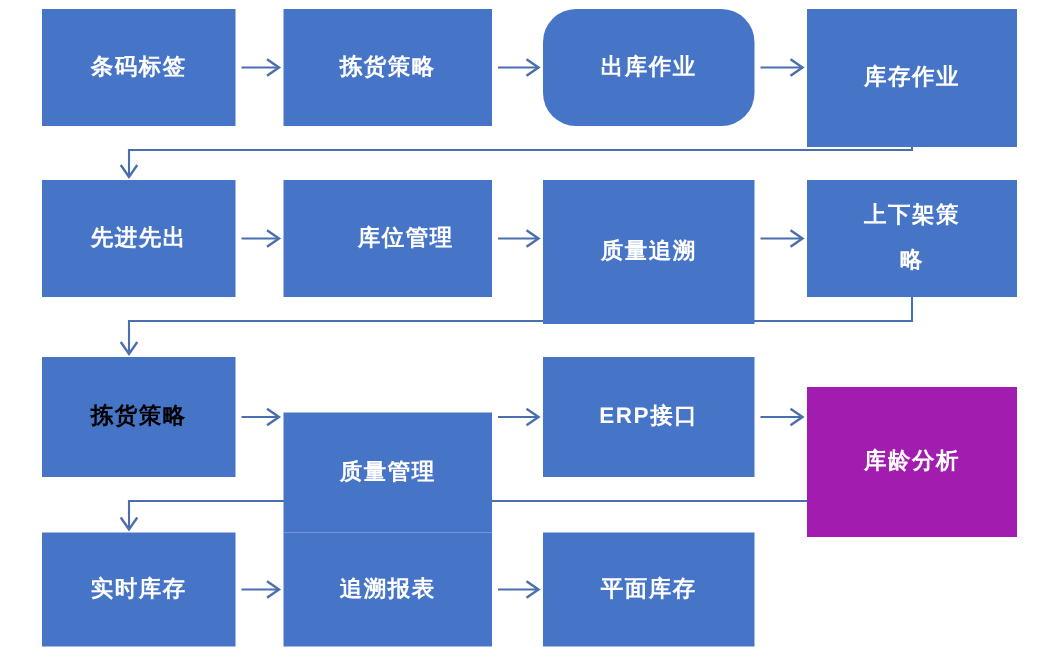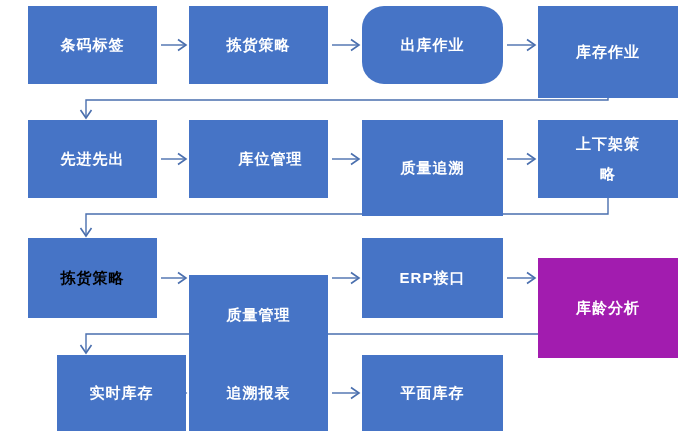--- a/index.html
+++ b/index.html
@@ -106,21 +106,21 @@
     </div>
     <div class="node" style="left: 189px; top: 238px; width: 139px; height: 80px; background: rgb(70, 116, 198); color: rgb(255, 255, 255); margin-top: 37px;">
       <span>质量管理</span>
     </div>
     <div class="node" style="left: 362px; top: 238px; width: 141px; height: 80px; background: rgb(70, 116, 198); color: rgb(255, 255, 255);">
       <span>ERP接口</span>
     </div>
     <div class="node" style="left: 538px; top: 238px; width: 140px; height: 100px; background: #a21caf; color: rgb(255, 255, 255); margin-top: 20px;">
       <span>库龄分析</span>
     </div>
-    <div class="node" style="left: 28px; top: 355px; width: 129px; height: 76px; background: rgb(70, 116, 198); color: rgb(255, 255, 255); margin-left: 29px;">
+    <div class="node" style="left: 28px; top: 355px; width: 129px; height: 76px; background: rgb(70, 116, 198); color: rgb(255, 255, 255);">
       <span>实时库存</span>
     </div>
     <div class="node" style="left: 189px; top: 355px; width: 139px; height: 76px; background: rgb(70, 116, 198); color: rgb(255, 255, 255);">
       <span>追溯报表</span>
     </div>
     <div class="node" style="left: 362px; top: 355px; width: 141px; height: 76px; background: rgb(70, 116, 198); color: rgb(255, 255, 255);">
       <span>平面库存</span>
     </div>
   </div>
 

